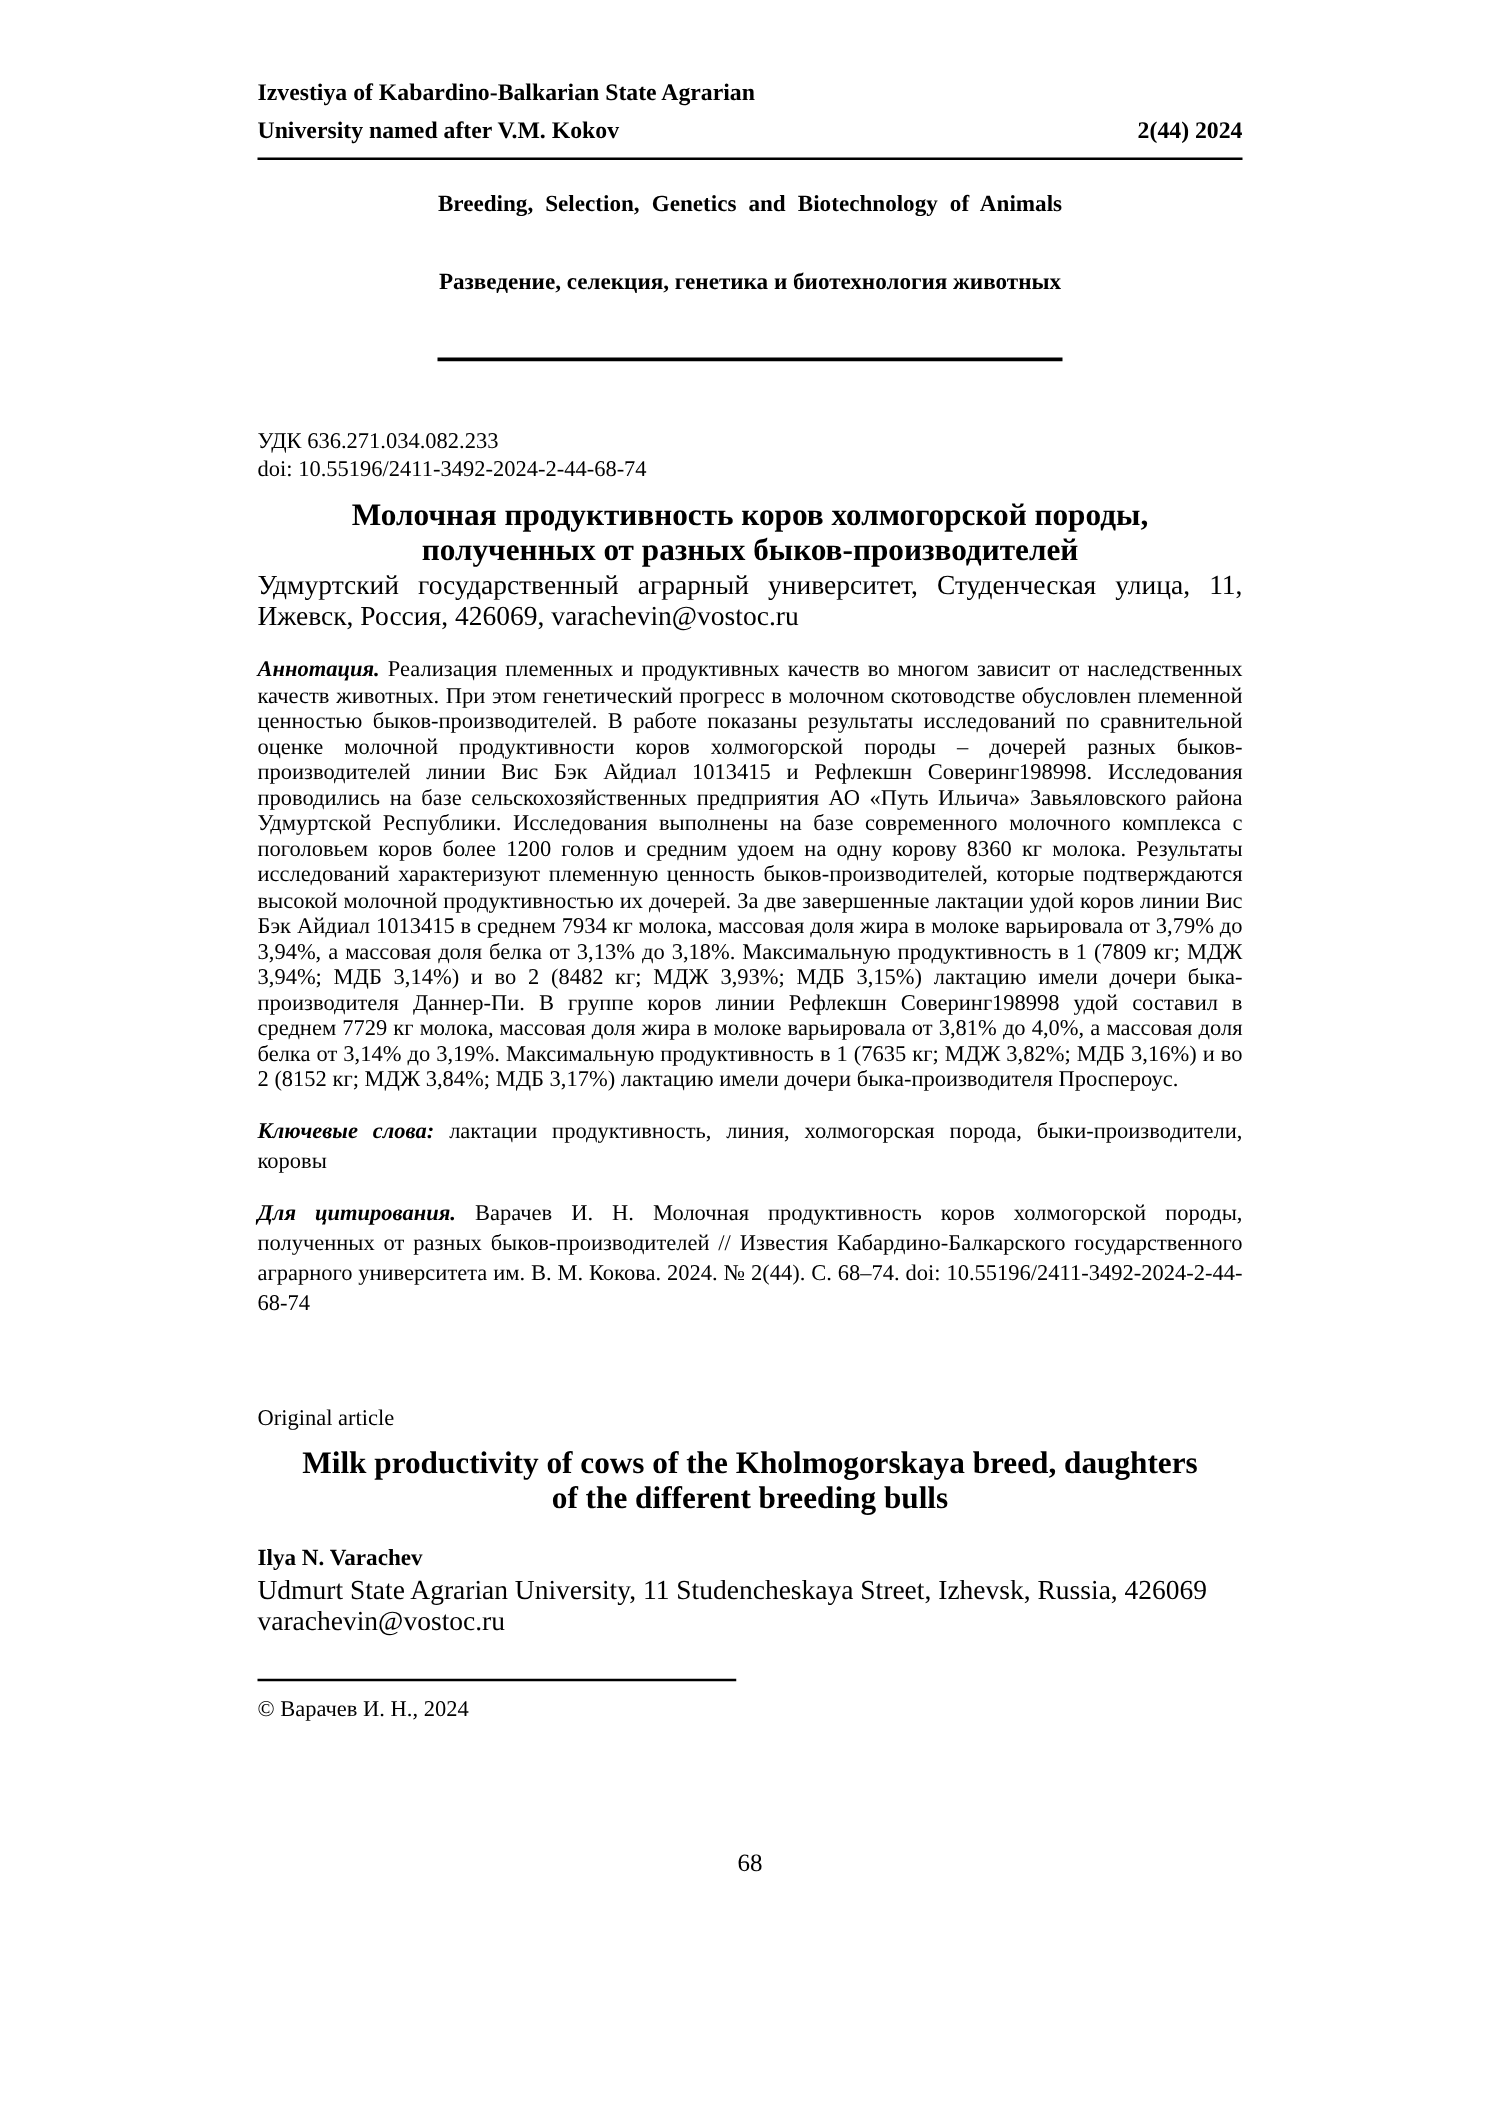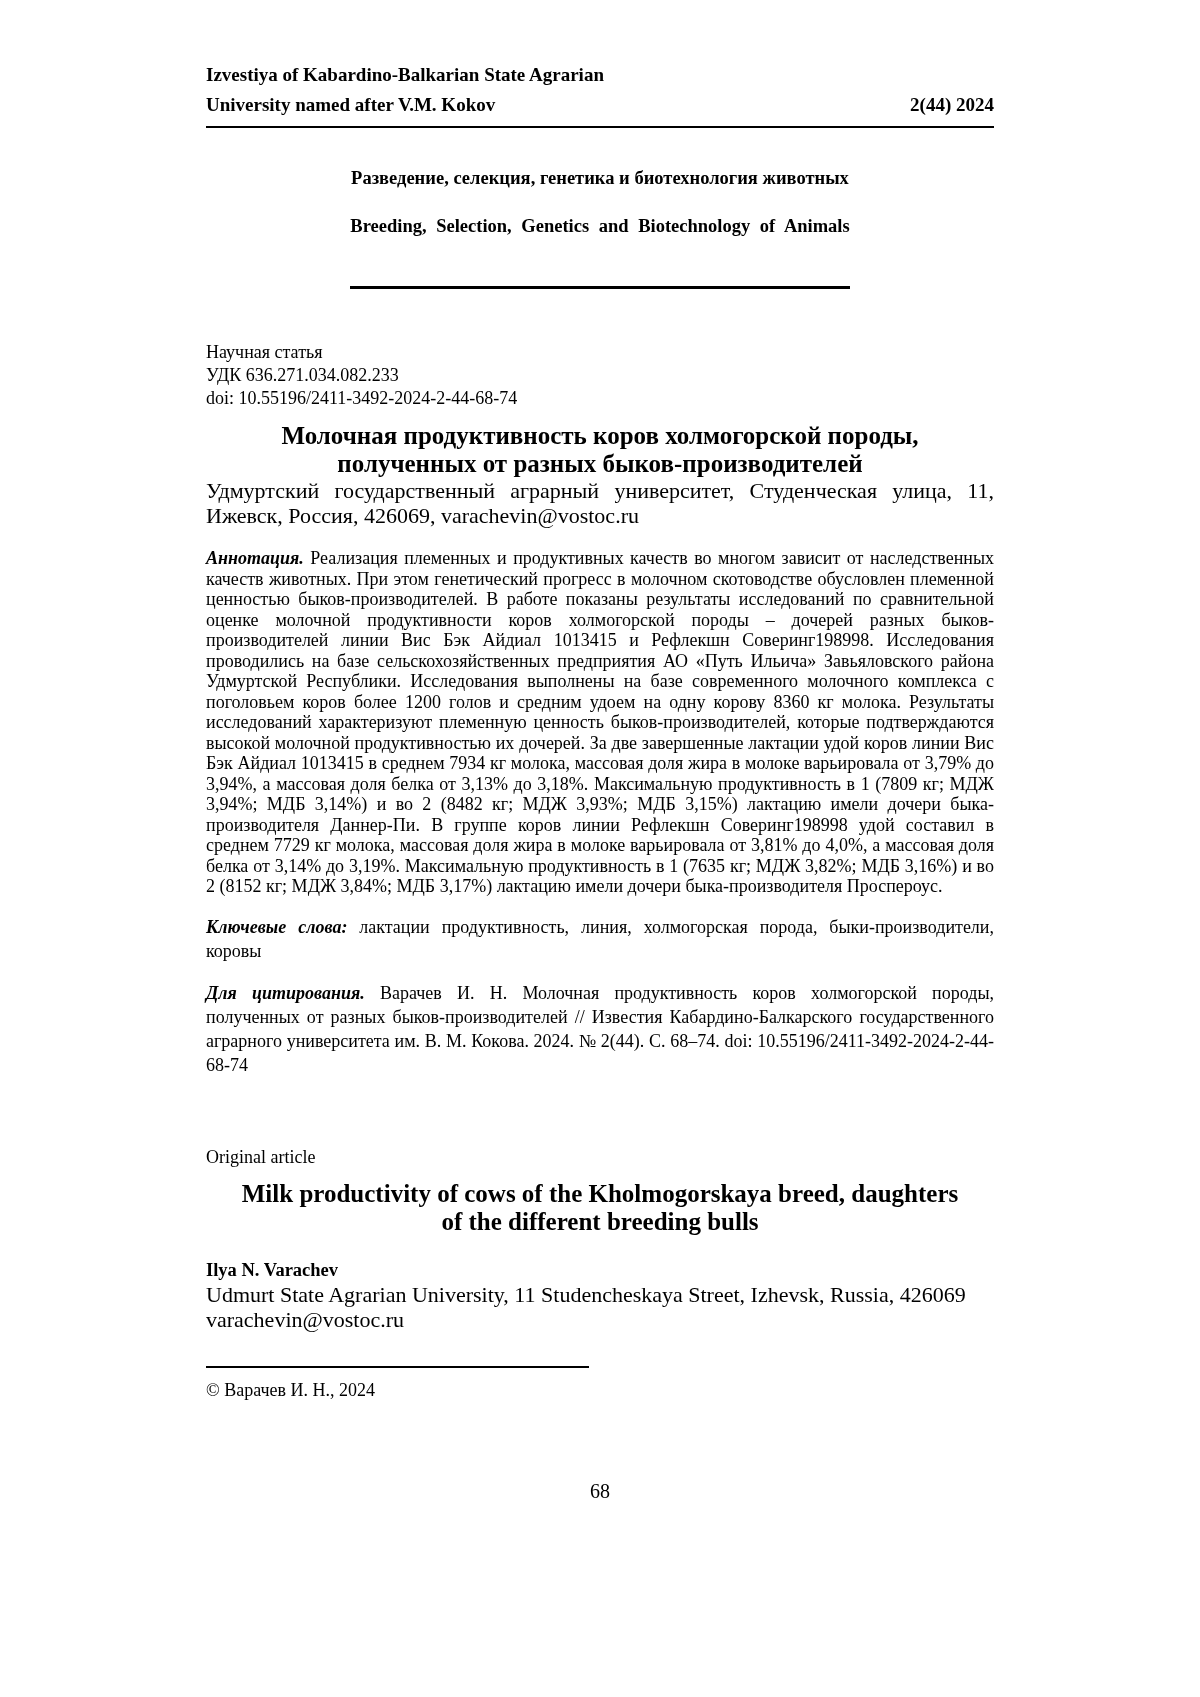--- a/index.html
+++ b/index.html
@@ -60,27 +60,26 @@
 
   <header>
     <div class="journal-line">Izvestiya of Kabardino-Balkarian State Agrarian</div>
     <div class="journal-row2">
       <span class="journal-line">University named after V.M. Kokov</span>
       <span class="issue">2(44) 2024</span>
     </div>
     <div class="header-rule"></div>
   </header>
 
+  <div class="section-heading en">Breeding, Selection, Genetics and Biotechnology of Animals</div>
   <div class="section-heading">Разведение, селекция, генетика и биотехнология животных</div>
-  <div class="section-heading en">Breeding, Selection, Genetics and Biotechnology of Animals</div>
 
   <div class="section-divider"></div>
 
   <div class="meta">
-    <div>Научная статья</div>
     <div>УДК 636.271.034.082.233</div>
     <div>doi: 10.55196/2411-3492-2024-2-44-68-74</div>
   </div>
 
   <div class="article-title">
     <div>Молочная продуктивность коров холмогорской породы,</div>
     <div>полученных от разных быков-производителей</div>
   </div>
 
   <div class="affiliation">Удмуртский государственный аграрный университет, Студенческая улица, 11, Ижевск, Россия, 426069, varachevin@vostoc.ru</div>

